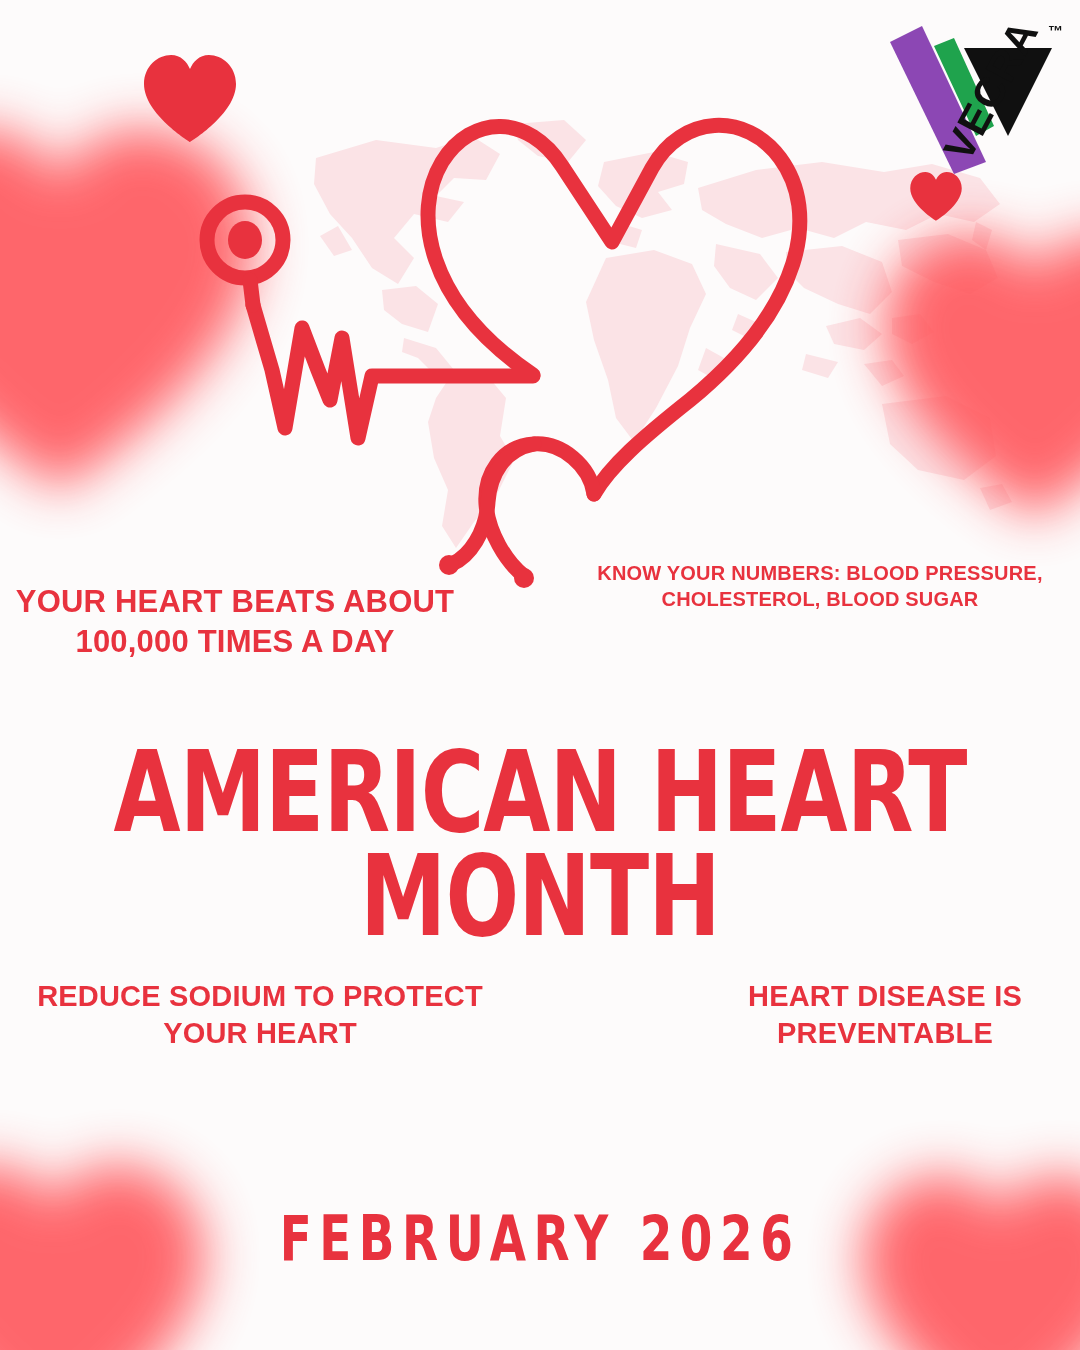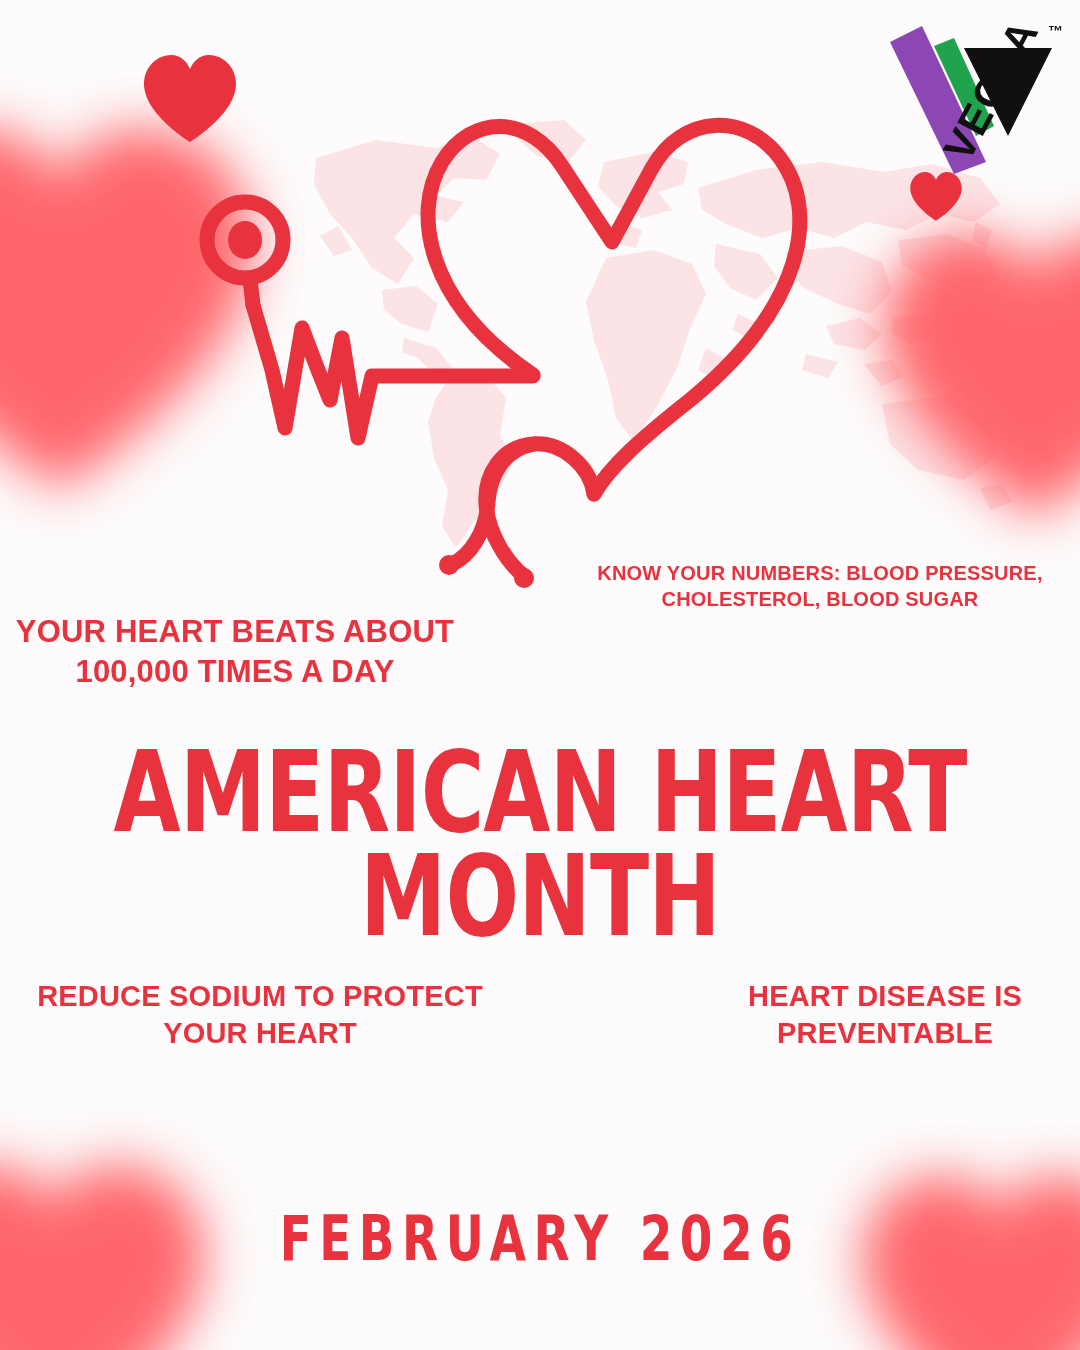--- a/index.html
+++ b/index.html
@@ -65,21 +65,21 @@
     position:absolute;
     color:#E8323E;
     font-weight:700;
     text-align:center;
     letter-spacing:.2px;
     line-height:1.28;
     font-size:31px;
     text-transform:uppercase;
     font-family:"Liberation Sans", sans-serif;
   }
-  #fact-tl{left:0px;top:612px;width:470px;}
+  #fact-tl{left:0px;top:582px;width:470px;}
   #fact-tr{left:566px;top:560px;width:508px;font-size:20px;line-height:1.3;}
   #fact-bl{left:0px;top:978px;width:520px;font-size:29px;}
   #fact-br{left:690px;top:978px;width:390px;font-size:29px;}
 
   #title{
     position:absolute;
     left:0;top:740px;width:1080px;
     text-align:center;
     color:#E8323E;
     font-family:"DejaVu Sans Condensed","Liberation Sans Narrow","Liberation Sans",sans-serif;

